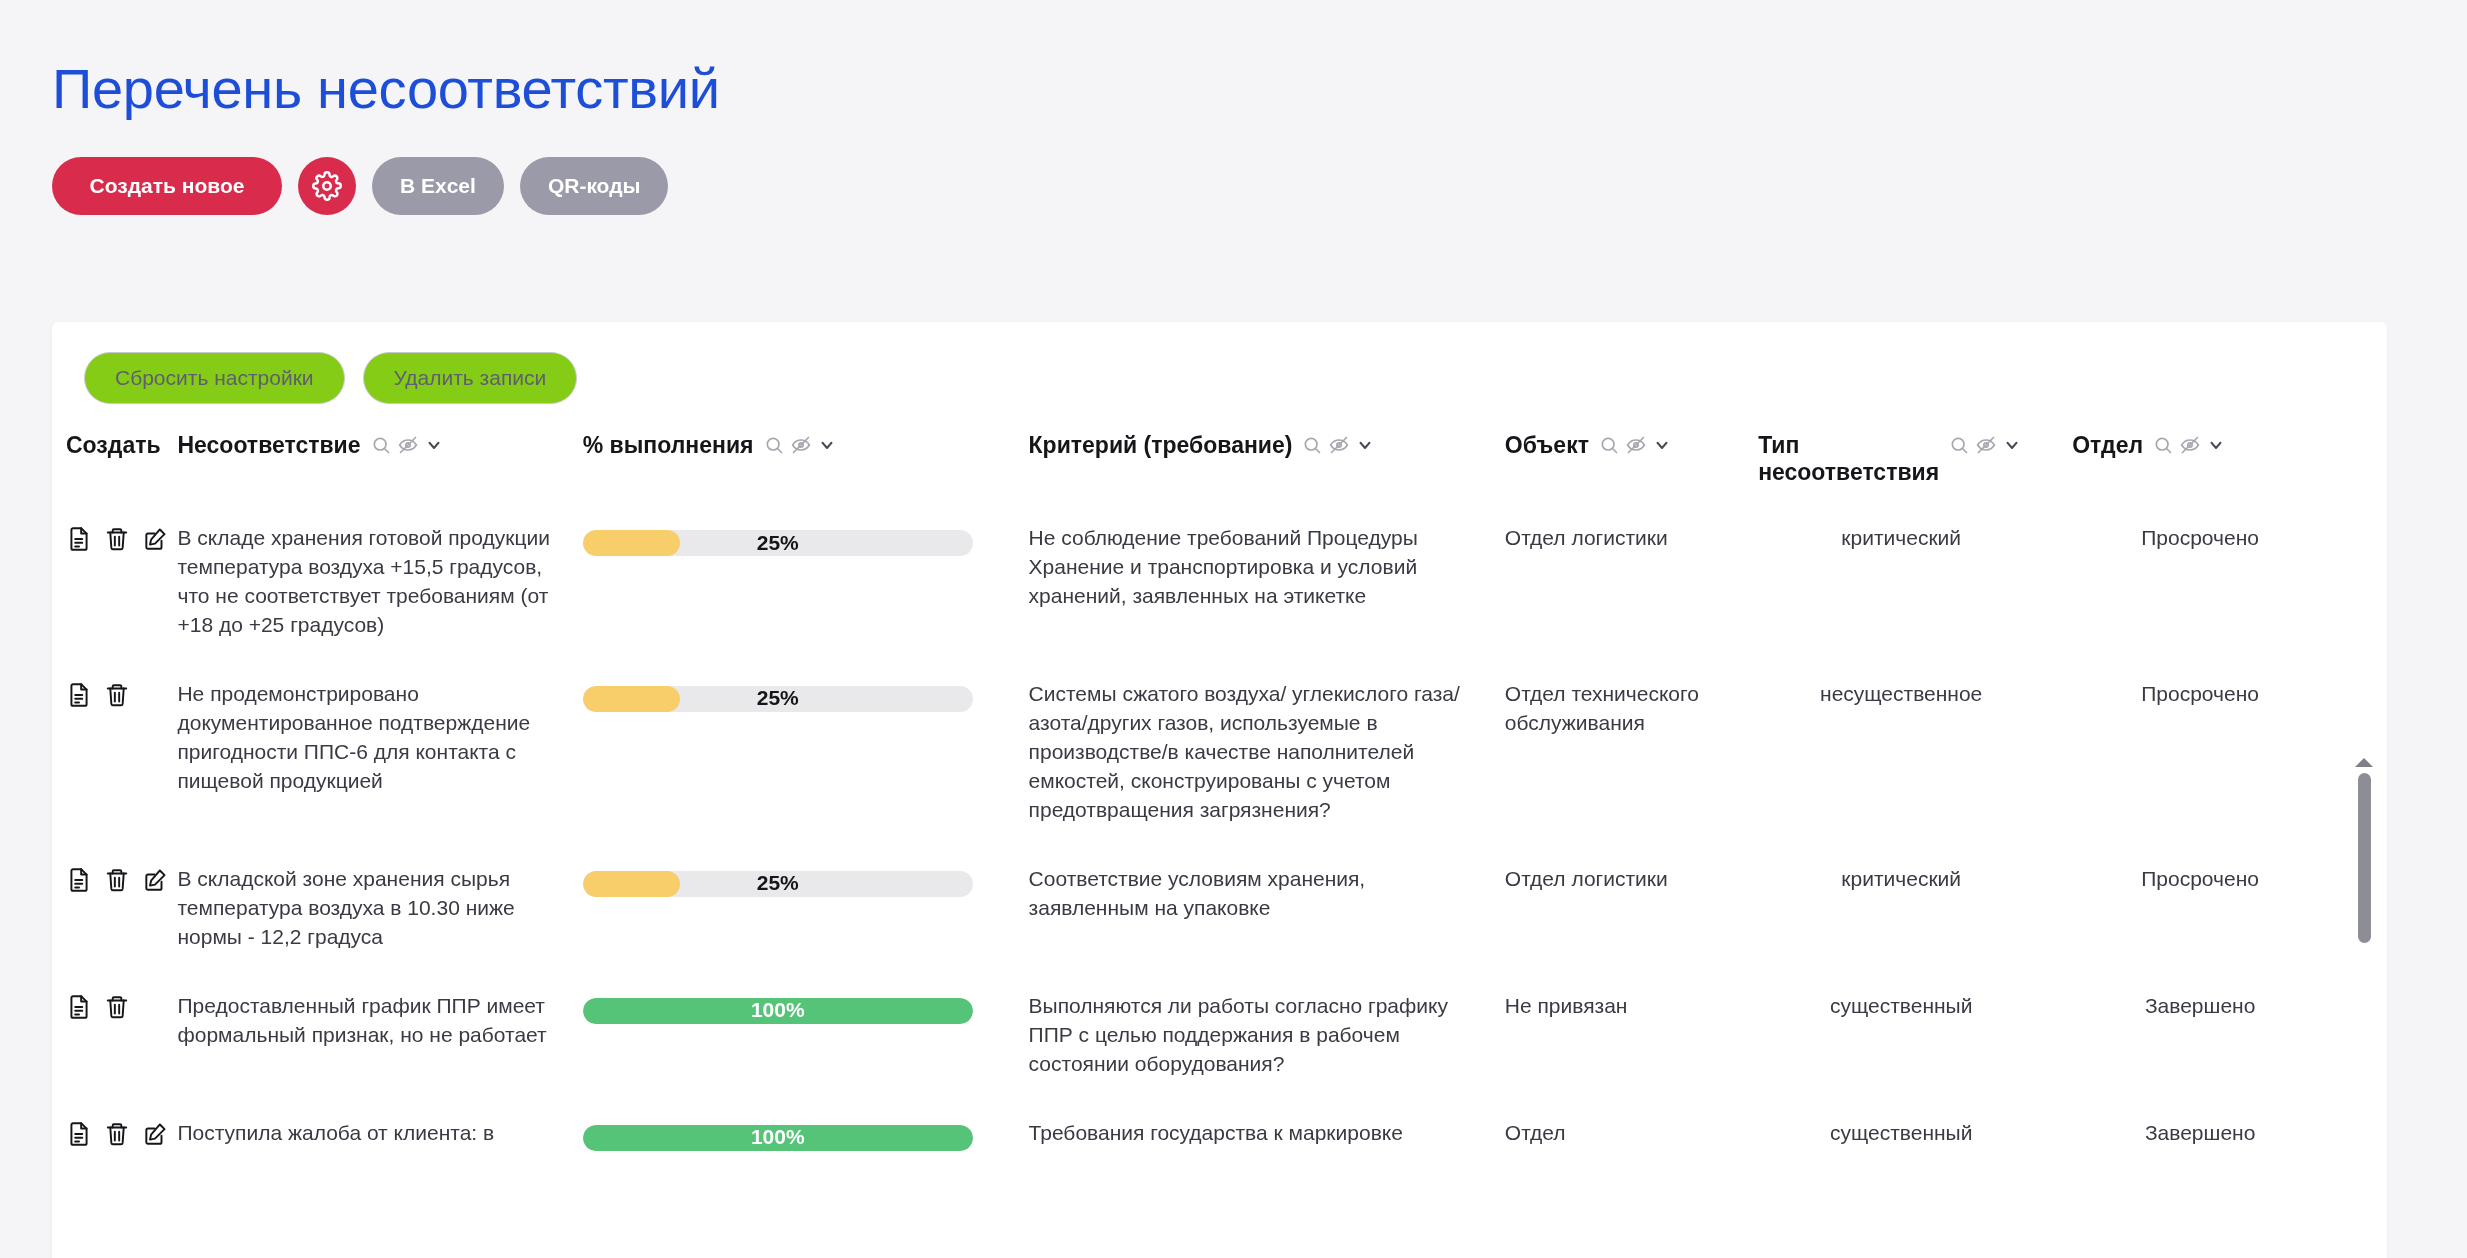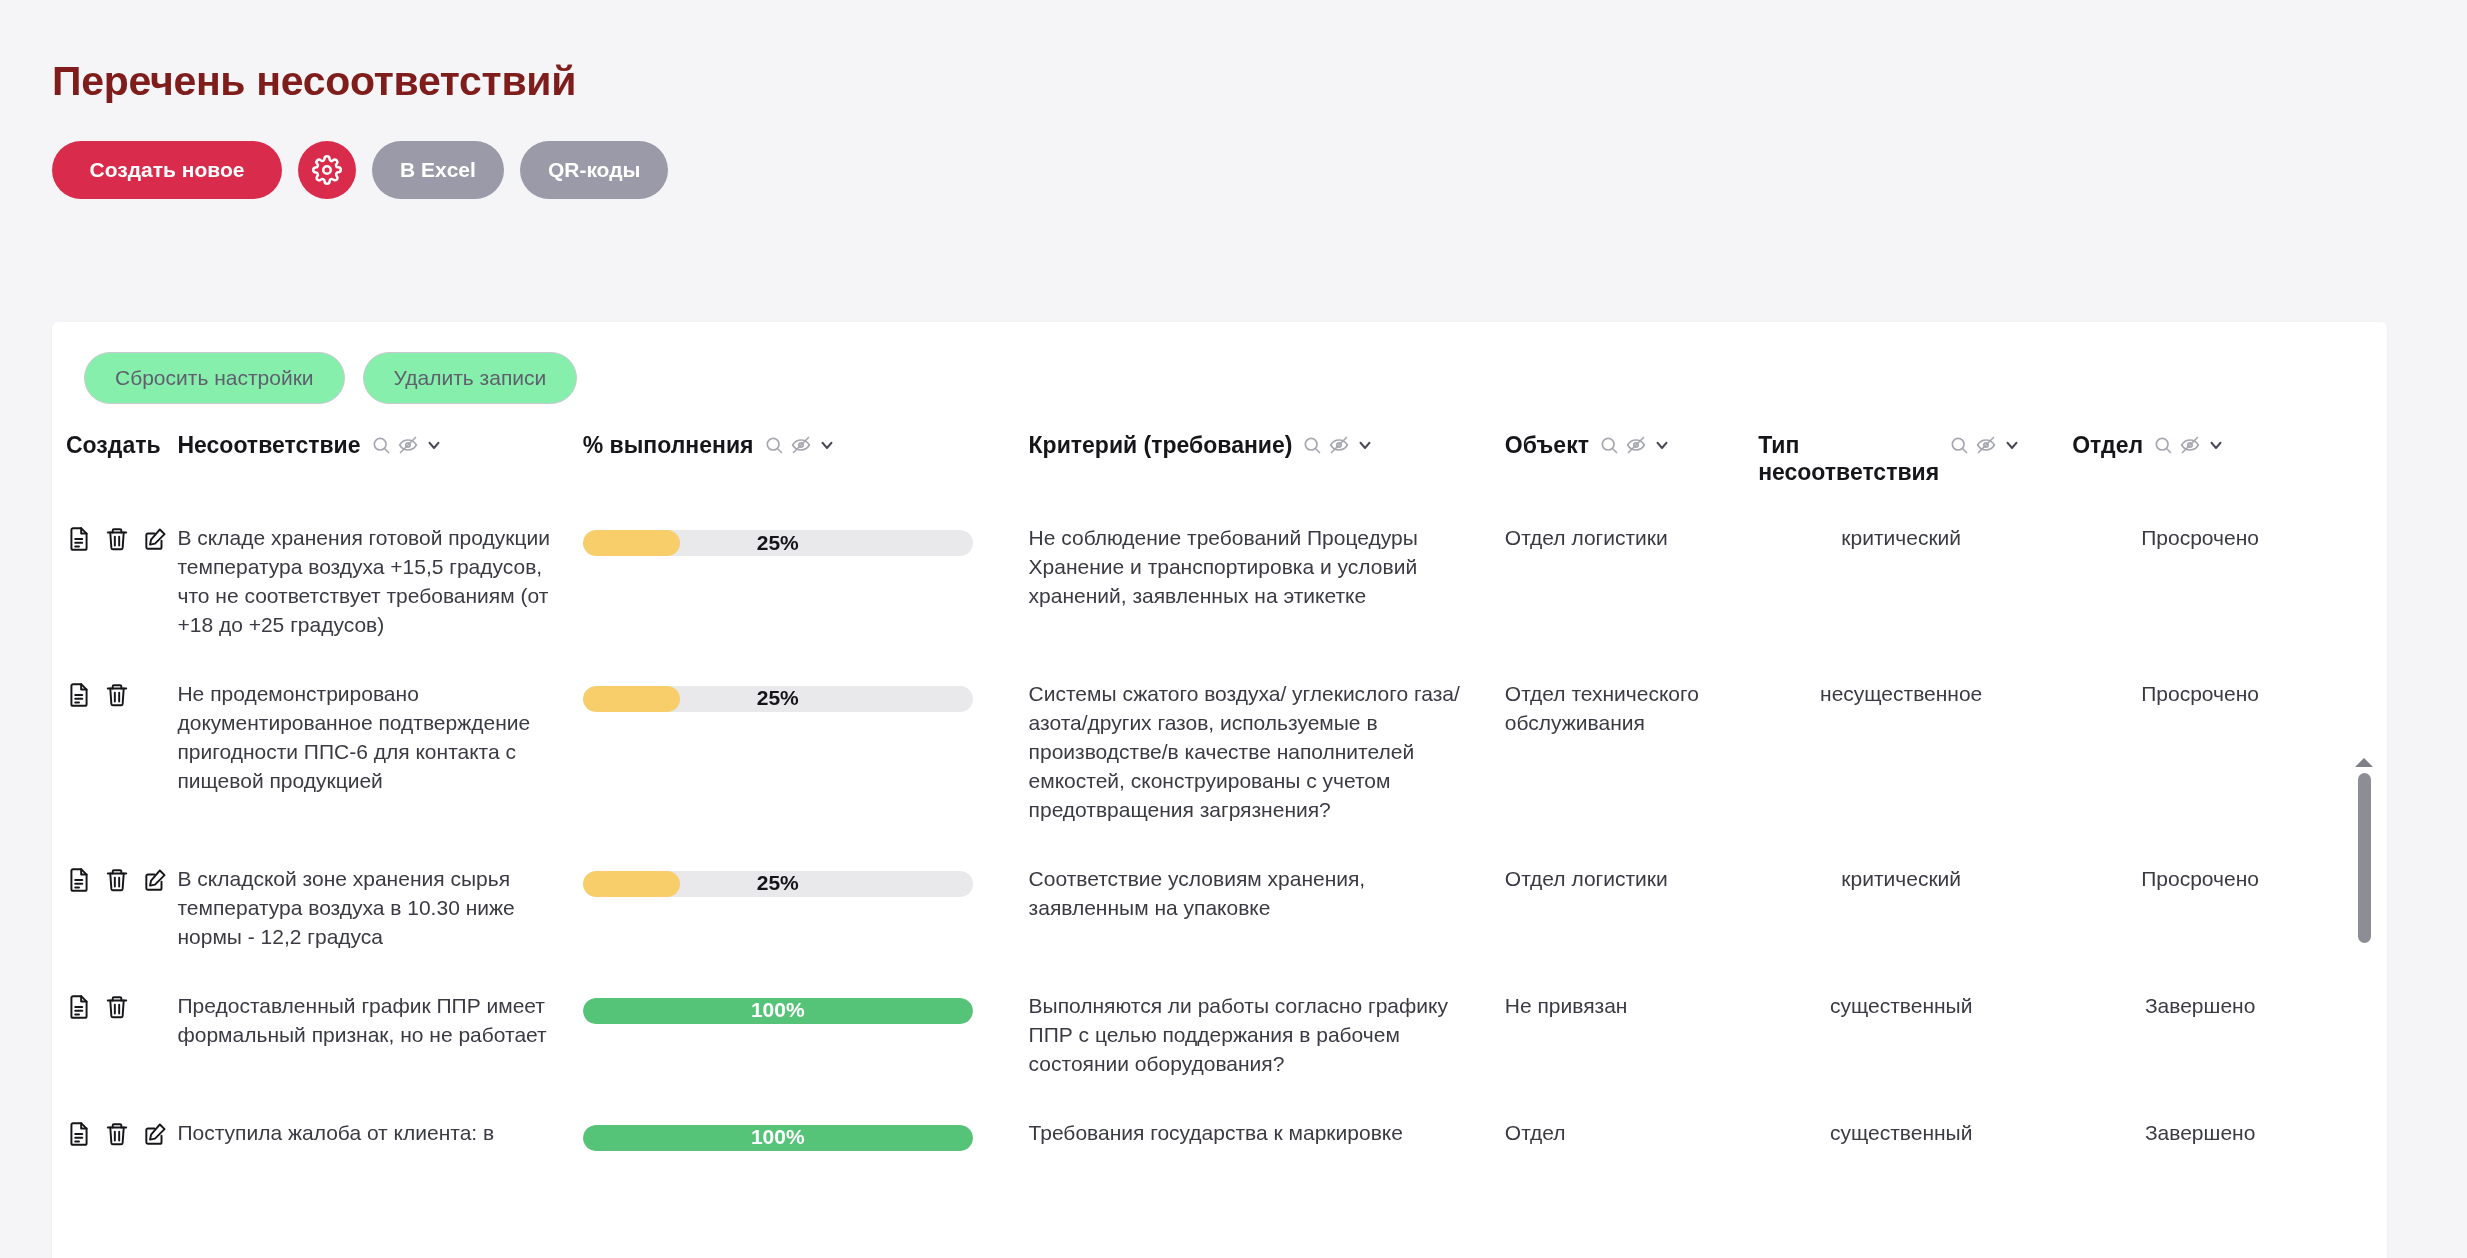--- a/index.html
+++ b/index.html
@@ -8,23 +8,23 @@
     width: 2467px; height: 1258px;
     background: #f5f5f7;
     font-family: "Liberation Sans", "DejaVu Sans", sans-serif;
     overflow: hidden;
   }
   .page { position: relative; width: 2467px; height: 1258px; }
 
   
   .header { padding: 60px 0 0 52px; }
   .page-title {
-    font-size: 41px;
-    font-weight: bold;
-    color: #7f1d1d;
+    font-size: 56px;
+    font-weight: normal;
+    color: #1d4ed8;
     letter-spacing: -0.3px;
     margin: 0 0 38px 0;
     line-height: 1.05;
   }
   .btn-row { display: flex; align-items: center; gap: 16px; }
   .btn {
     border: none;
     border-radius: 999px;
     font-size: 21px;
     font-weight: bold;
@@ -70,21 +70,21 @@
   .filter-left { font-size: 20px; color: #6d6d78; line-height: 1.45; }
   .filter-line2 { display: flex; align-items: center; gap: 10px; margin-top: 2px; }
   .filter-cancel {
     display: flex; align-items: center; gap: 8px;
     color: #8a8a94; font-size: 19px; cursor: pointer;
   }
   .x-mark { color: #d92b4b; font-size: 22px; font-weight: bold; line-height: 1; }
   .filter-right { display: flex; gap: 18px; padding-top: 8px; }
   .pill {
     border: 1.5px solid #c9c9d2;
-    background: #86efac;
+    background: #84cc16;
     border-radius: 999px;
     color: #5f5f6e;
     font-size: 21px;
     height: 52px;
     padding: 0 30px;
     display: flex; align-items: center;
     cursor: pointer;
     font-family: inherit;
     white-space: nowrap;
   }

